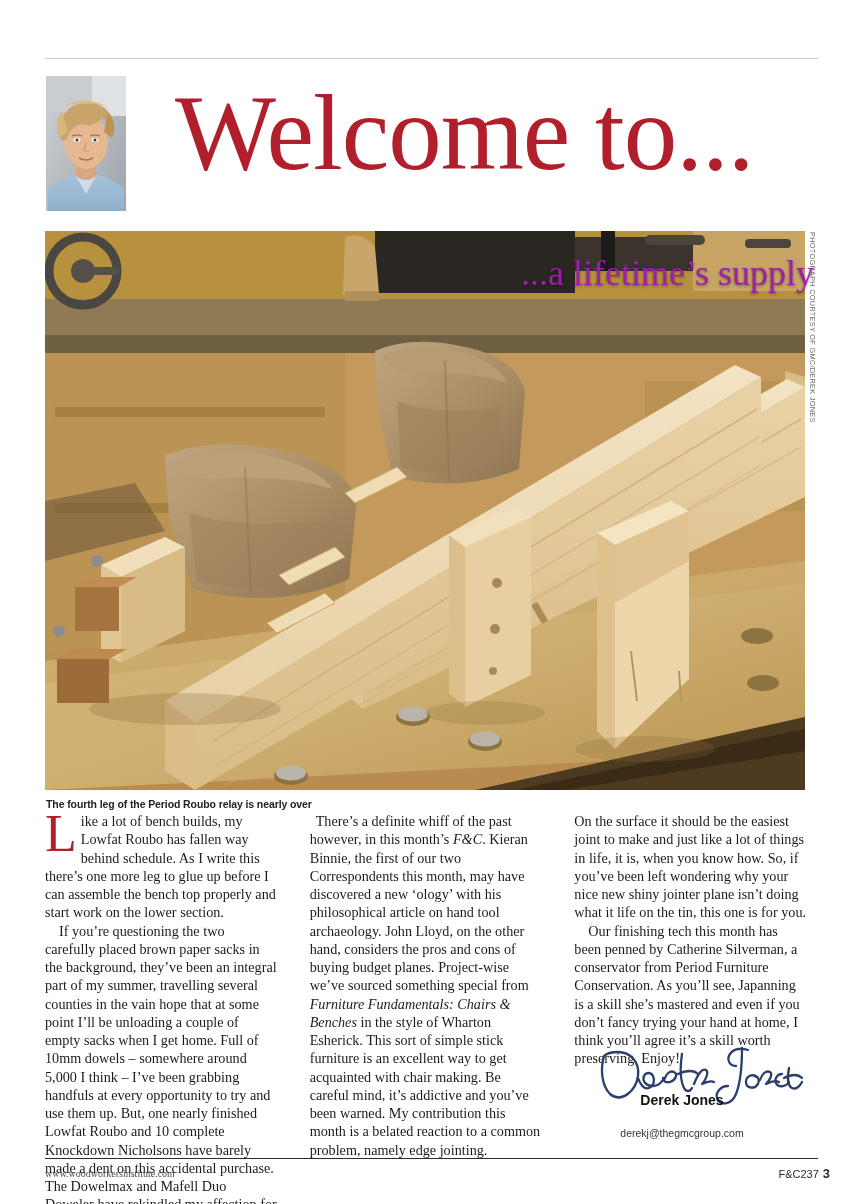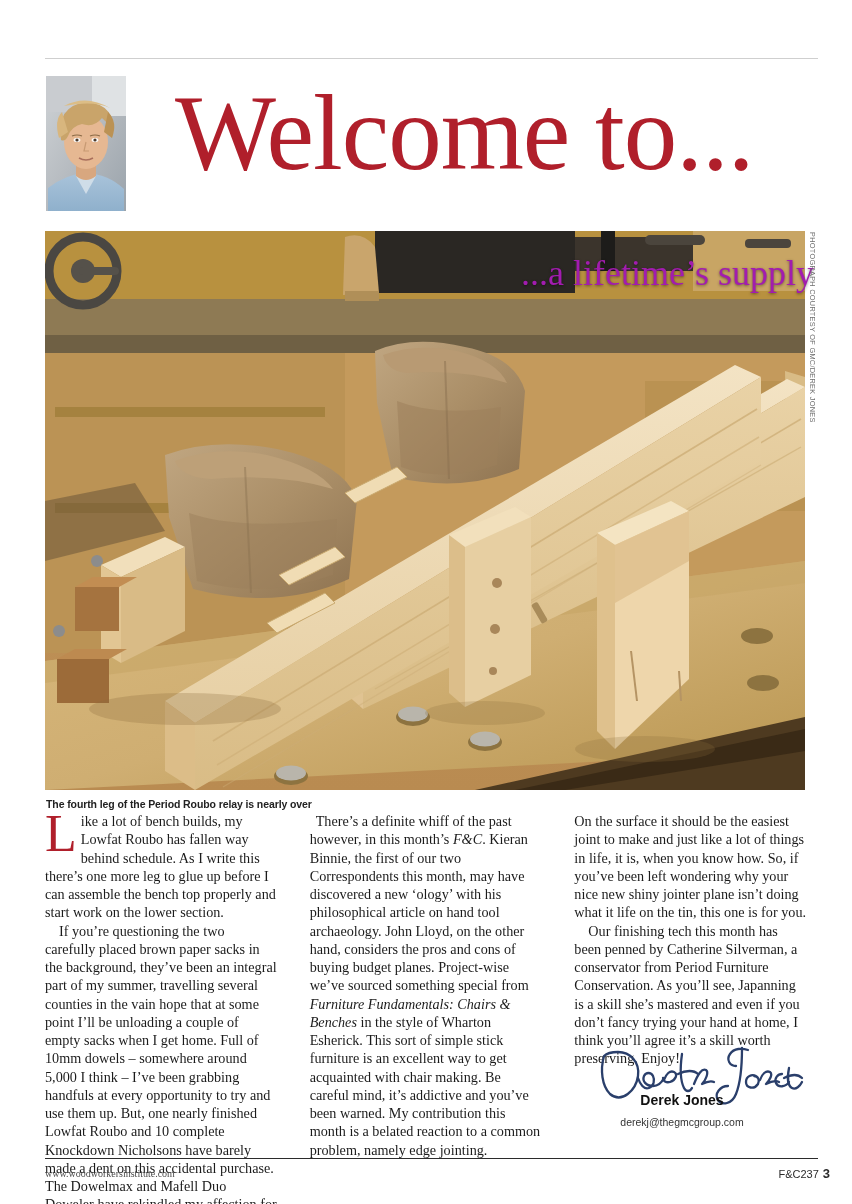--- a/index.html
+++ b/index.html
@@ -172,21 +172,21 @@
     font-weight: bold;
     font-size: 14px;
     color: #111111;
     margin-top: -16px;
     padding-right: 2px;
   }
   .email {
     font-family: "Liberation Sans", sans-serif;
     font-size: 10.5px;
     color: #333333;
-    margin-top: 8px;
+    margin-top: 19px;
     padding-right: 2px;
   }
 
   
   .rule-bottom {
     position: absolute;
     left: 45px;
     right: 34px;
     top: 1158px;
     height: 1px;

